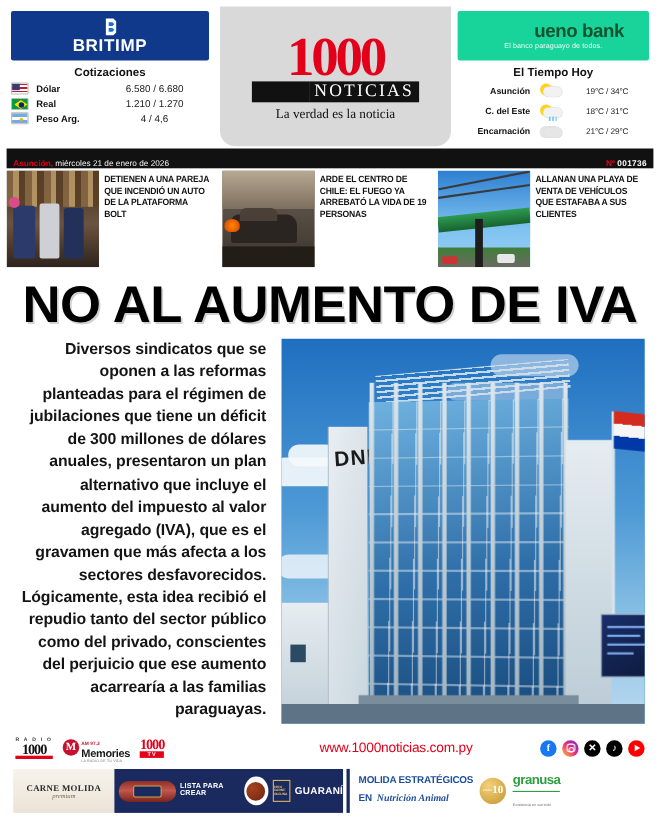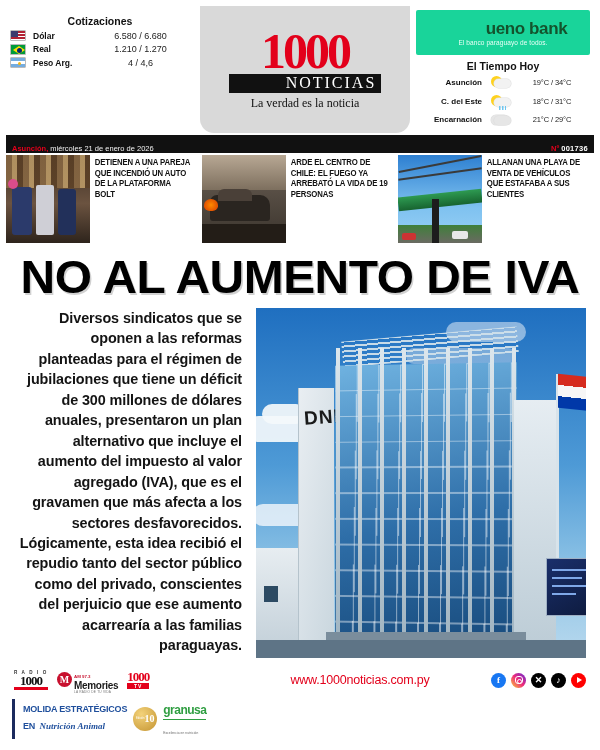--- a/index.html
+++ b/index.html
@@ -293,20 +293,30 @@
   .gran-sub { font-size:3.2px; color:#666; letter-spacing:.1px; }
 </style>
 </head>
 <body>
 
 <div class="page">
 
   <div class="header">
 
     <div class="hdr-left">
+      <div class="britimp-banner">
+        <span class="britimp-mark">
+          <svg viewBox="0 0 20 20" width="17" height="17">
+            <path d="M5 1 h8 l3 3 v12 l-3 3 H5 z" fill="#ffffff"></path>
+            <path d="M8 5 h4 l2 2 -2 2 h-4 z" fill="#1b6fd4"></path>
+            <path d="M8 11 h4 l2 2 -2 2 h-4 z" fill="#1b6fd4"></path>
+          </svg>
+        </span>
+        <span class="britimp-word">BRITIMP</span>
+      </div>
 
       <div class="cotiz-title">Cotizaciones</div>
 
       <div class="rate-row">
         <span class="flag flag-us"></span>
         <span class="rate-name">Dólar</span>
         <span class="rate-val">6.580 / 6.680</span>
       </div>
       <div class="rate-row">
         <span class="flag flag-br"></span>
@@ -493,20 +503,37 @@
       <span class="soc soc-x">✕</span>
       <span class="soc soc-tt">♪</span>
       <span class="soc soc-yt">
           <i></i>
         </span>
     </div>
   </div>
 
   <div class="ads">
 
+    <div class="ad-meat">
+      <div class="ad-meat-left">
+        <span class="cm-title">CARNE MOLIDA</span>
+        <span class="cm-prem">premium</span>
+      </div>
+      <div class="ad-meat-right">
+        <span class="meat-roll">
+          <i class="meat-label"></i>
+        </span>
+        <span class="lista">LISTA PARA CREAR</span>
+        <span class="bowl">
+            <i></i>
+          </span>
+        <span class="gold-box">100% CARNE VACUNA</span>
+        <span class="guarani">GUARANÍ</span>
+      </div>
+    </div>
 
     <div class="ad-gran">
       <div>
         <div class="gr-txt1">MOLIDA ESTRATÉGICOS</div>
         <div>
           <span class="gr-txt1">EN</span>
           <span class="gr-txt2">Nutrición Animal</span>
         </div>
       </div>
       <span class="badge10">

